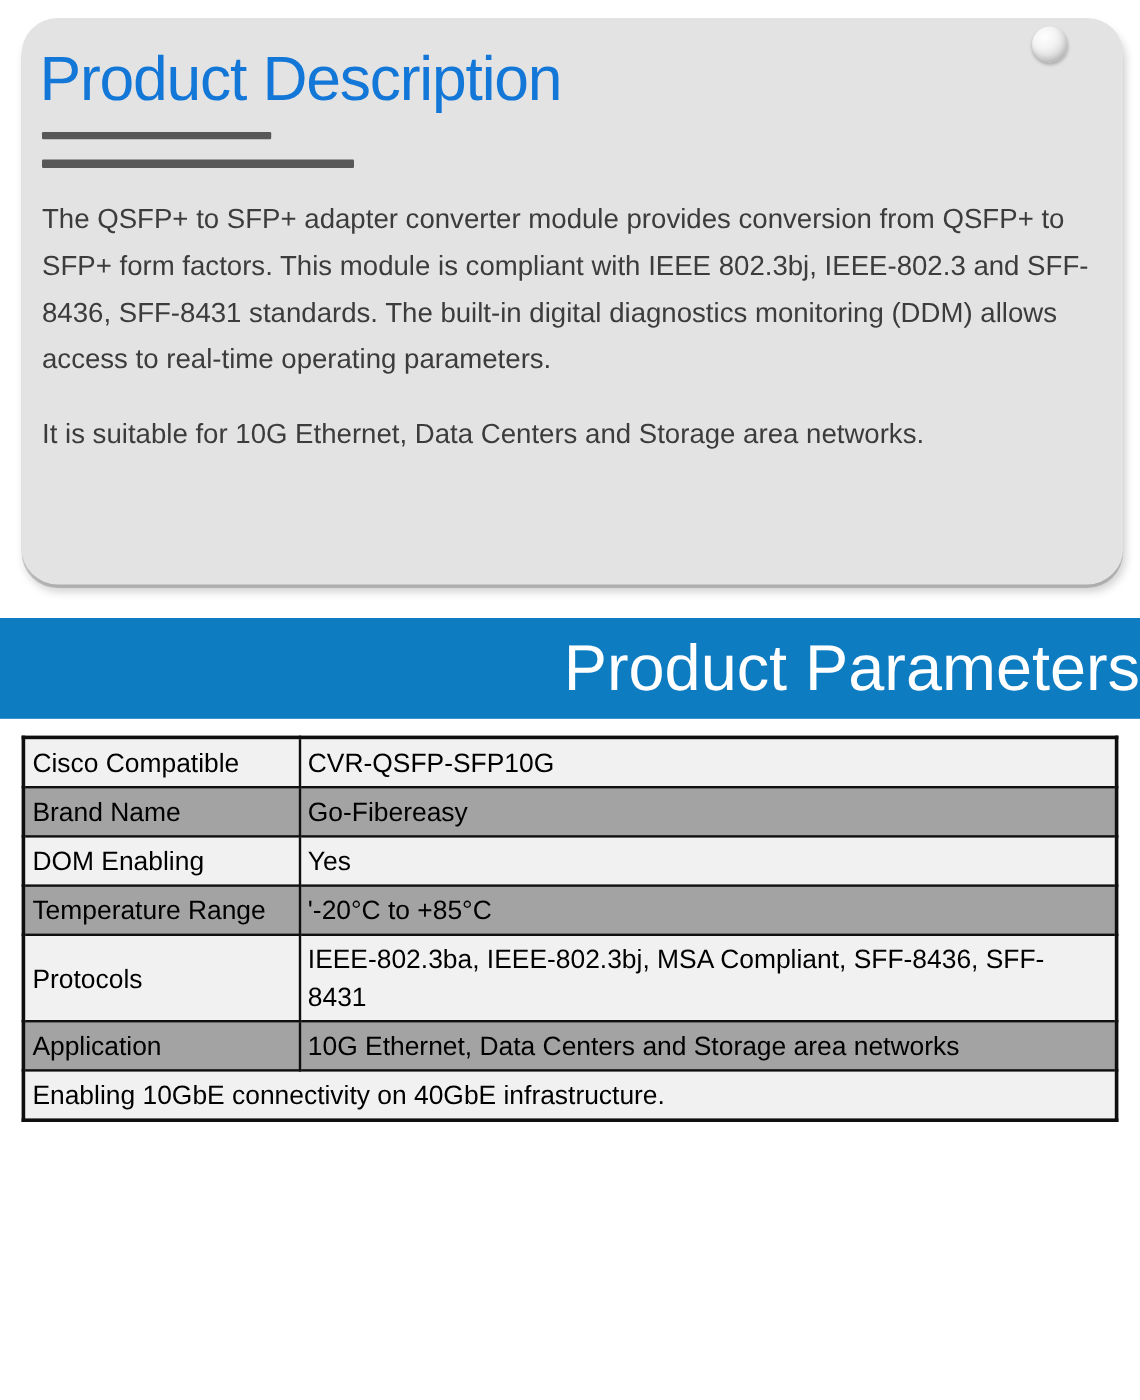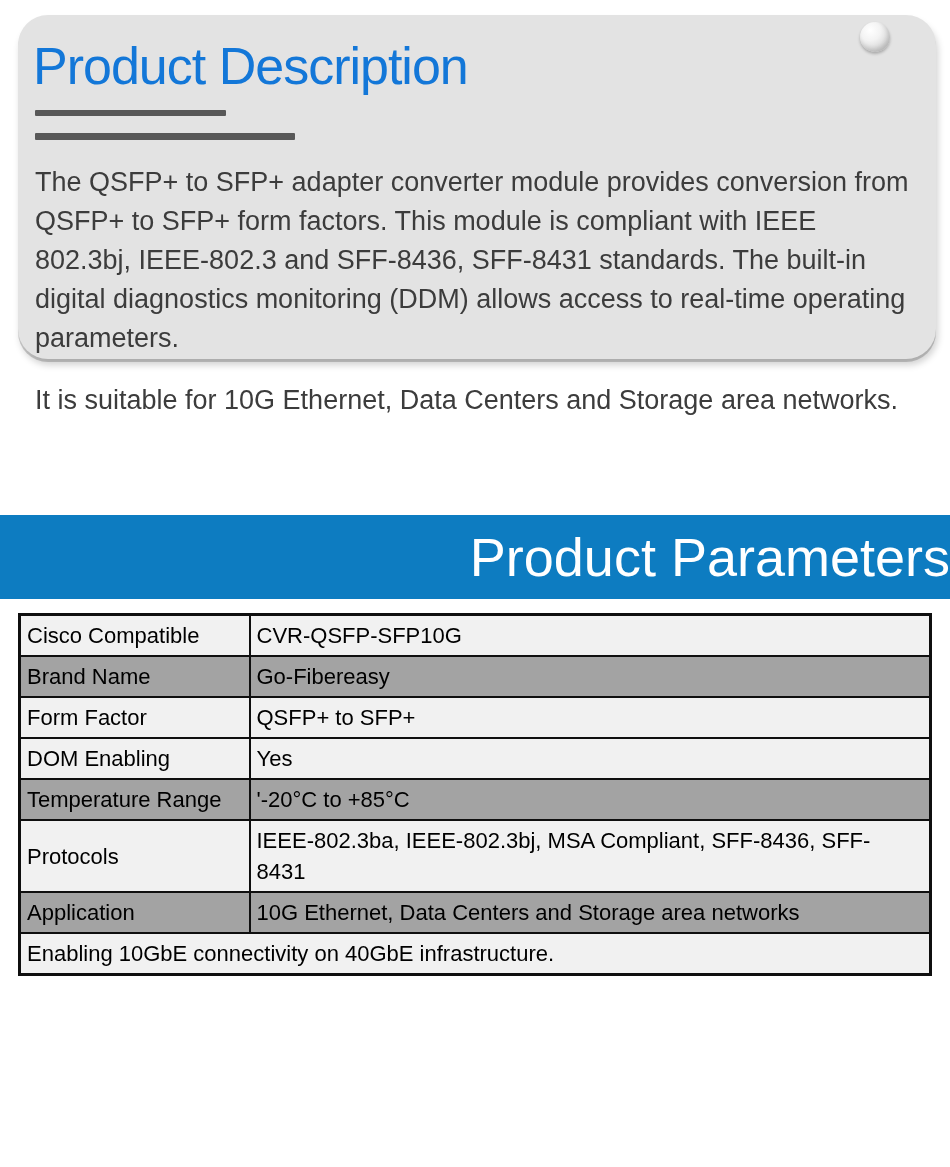--- a/index.html
+++ b/index.html
@@ -15,40 +15,40 @@
   *{margin:0;padding:0;box-sizing:border-box;}
   html,body{background:#ffffff;}
   body{
     width:950px;height:1167px;
     font-family:"Liberation Sans","DejaVu Sans",sans-serif;
     position:relative;overflow:hidden;
   }
   
   .card{
     position:absolute;left:18px;top:15px;
-    width:918px;height:344px;
+    width:918px;height:472px;
     background:var(--card-bg);
     border-radius:30px;
     box-shadow:0 3px 0 rgba(0,0,0,0.18), 2px 6px 7px rgba(0,0,0,0.18);
     padding:24px 24px 0 15px;
   }
   .card-title{
     color:var(--title-blue);
     font-size:52px;
     font-weight:400;
     line-height:1.05;
     letter-spacing:-1px;
   }
   .bar{height:6px;background:var(--bar-gray);border-radius:1px;}
   .bar-1{width:191px;margin:16px 0 0 2px;}
   .bar-2{width:260px;height:7px;margin:17px 0 0 2px;}
   .card-paragraph{
     margin:23px 0 0 2px;
     color:var(--body-text);
-    font-size:27px;
+    font-size:23px;
     line-height:39px;
     max-width:882px;
   }
   .card-paragraph.second{}
   .sphere{
     position:absolute;left:860px;top:22px;
     width:30px;height:30px;border-radius:50%;
     background:radial-gradient(circle at 34% 28%, #ffffff 0%, #f3f3f3 35%, #d6d6d6 70%, #bdbdbd 100%);
     box-shadow:0 2px 3px rgba(0,0,0,0.25), inset -2px -3px 4px rgba(0,0,0,0.12);
   }
@@ -107,24 +107,20 @@
   <tbody>
     <tr class="stripe">
       <td class="col-label">Cisco Compatible</td>
       <td class="col-value">CVR-QSFP-SFP10G</td>
     </tr>
     <tr class="plain">
       <td class="col-label">Brand Name</td>
       <td class="col-value">Go-Fibereasy</td>
     </tr>
     <tr class="stripe">
-      <td class="col-label">Form Factor</td>
-      <td class="col-value">QSFP+ to SFP+</td>
-    </tr>
-    <tr class="stripe">
       <td class="col-label">DOM Enabling</td>
       <td class="col-value">Yes</td>
     </tr>
     <tr class="plain">
       <td class="col-label">Temperature Range</td>
       <td class="col-value">'-20°C to +85°C</td>
     </tr>
     <tr class="stripe tall">
       <td class="col-label">Protocols</td>
       <td class="col-value">IEEE-802.3ba, IEEE-802.3bj, MSA Compliant, SFF-8436, SFF-8431</td>

